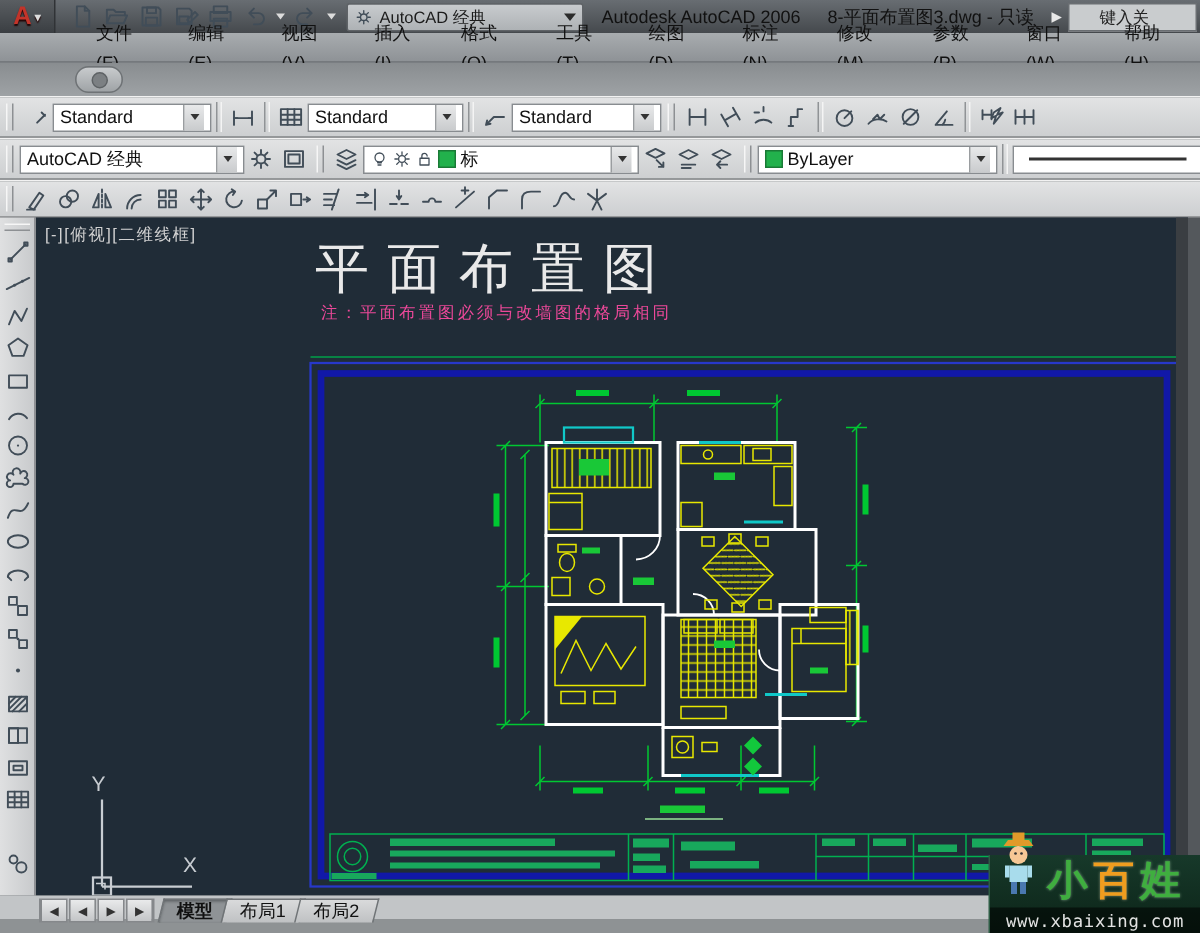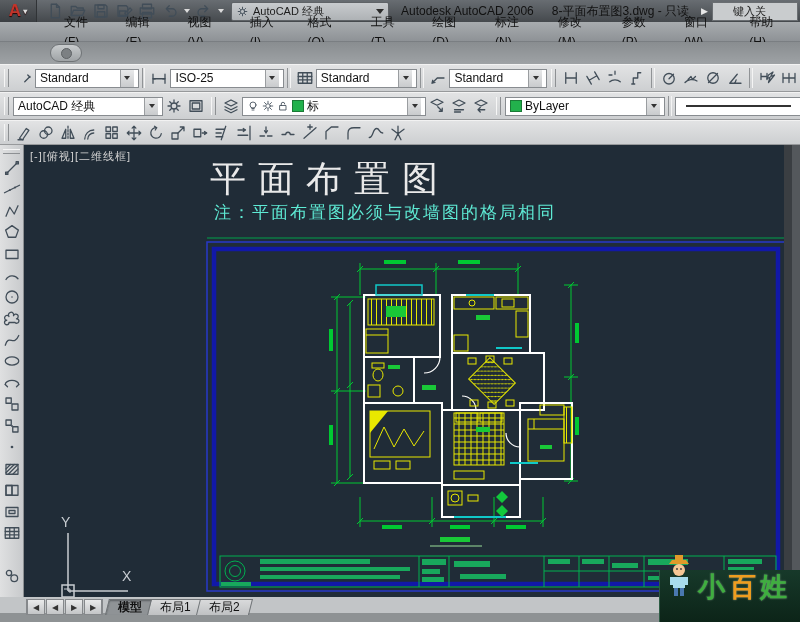--- a/index.html
+++ b/index.html
@@ -48,21 +48,21 @@
   svg.ic text{stroke:none;}
   
   .main{position:absolute;left:0;top:145px;width:800px;height:452px;}
   .drawbar{position:absolute;left:0;top:0;width:24px;height:452px;background:linear-gradient(90deg,#dfe0e1,#c8cacc);border-right:1px solid #8d9093;display:flex;flex-direction:column;align-items:center;padding-top:4px;box-sizing:border-box;}
   .drawbar .hgrip{width:70%;height:3px;border-top:1px solid #f6f6f6;border-bottom:1px solid #8d9093;margin-bottom:3px;}
   .dbtn{width:21px;height:21.5px;display:flex;align-items:center;justify-content:center;}
   .canvas{position:absolute;left:24px;top:0;width:768px;height:452px;background:#202c37;overflow:hidden;}
   .rframe{position:absolute;right:0;top:0;width:8px;height:452px;background:#3a3e42;}
   .vplabel{position:absolute;left:6px;top:4px;font-size:11px;color:#d2d2d2;letter-spacing:1px;}
   .dwtitle{position:absolute;left:186px;top:10px;font-size:36px;color:#e9e9e9;letter-spacing:12px;font-weight:400;}
-  .dwnote{position:absolute;left:190px;top:56px;font-size:17px;color:#5eead4;letter-spacing:2px;}
+  .dwnote{position:absolute;left:190px;top:56px;font-size:11px;color:#ec4899;letter-spacing:2px;}
   .plansvg{position:absolute;left:0;top:0;}
   
   .statusbar{position:absolute;left:0;top:597px;width:800px;height:25px;background:linear-gradient(#c2c5c7 0 64%,#8e9294 64% 100%);display:flex;align-items:flex-start;padding-top:2px;box-sizing:border-box;}
   .navgrp{display:flex;gap:1px;margin-left:26px;}
   .navbtn{width:16px;height:14px;background:linear-gradient(#e9eaeb,#c3c5c7);border:1px solid #85888b;font-size:8px;color:#333;display:flex;align-items:center;justify-content:center;}
   .ltab{height:15px;padding:0 10px;font-size:12px;color:#111;display:flex;align-items:center;border:1px solid #6f7376;border-bottom:none;background:linear-gradient(#d9dadb,#bfc1c3);transform:skewX(-14deg);margin-left:-4px;}
   .ltab span{transform:skewX(14deg);}
   .ltab.active{background:#8f9396;font-weight:bold;box-shadow:inset 0 1px 2px #5c6063;}
   .tabsgrp{display:flex;margin-left:8px;}
   
@@ -182,26 +182,20 @@
           <i></i>
         </span>
       </div>
     <span class="vsep"></span>
     <span class="tbtn">
         <svg class="ic" viewBox="0 0 24 24">
           <path d="M4,7 V19 M20,7 V19 M4,13 H20"></path>
           <path d="M7,13 l-3,0 M17,13 l3,0" stroke="#b03030"></path>
         </svg>
       </span>
-    <div class="combo" style="width:116px;">
-        <span>ISO-25</span>
-        <span class="arrbox">
-          <i></i>
-        </span>
-      </div>
     <span class="vsep"></span>
     <span class="tbtn">
         <svg class="ic" viewBox="0 0 24 24">
           <rect x="3" y="5" width="18" height="14" fill="#f2f4f6"></rect>
           <path d="M3,10 H21 M3,14.5 H21 M9,5 V19 M15,5 V19"></path>
         </svg>
       </span>
     <div class="combo" style="width:104px;">
         <span>Standard</span>
         <span class="arrbox">
@@ -771,15 +765,16 @@
           <rect x="21" y="23" width="3" height="8" fill="#a8dcec"></rect>
         <rect x="10" y="34" width="4" height="8" fill="#4a78b0"></rect>
           <rect x="16" y="34" width="4" height="8" fill="#4a78b0"></rect>
       </svg>
       <div class="wmchars">
         <span class="wm1">小</span>
         <span class="wm2">百</span>
         <span class="wm3">姓</span>
       </div>
     </div>
+    <div class="wmurl">www.xbaixing.com</div>
   </div>
 
 </div>
 
 </body></html>

